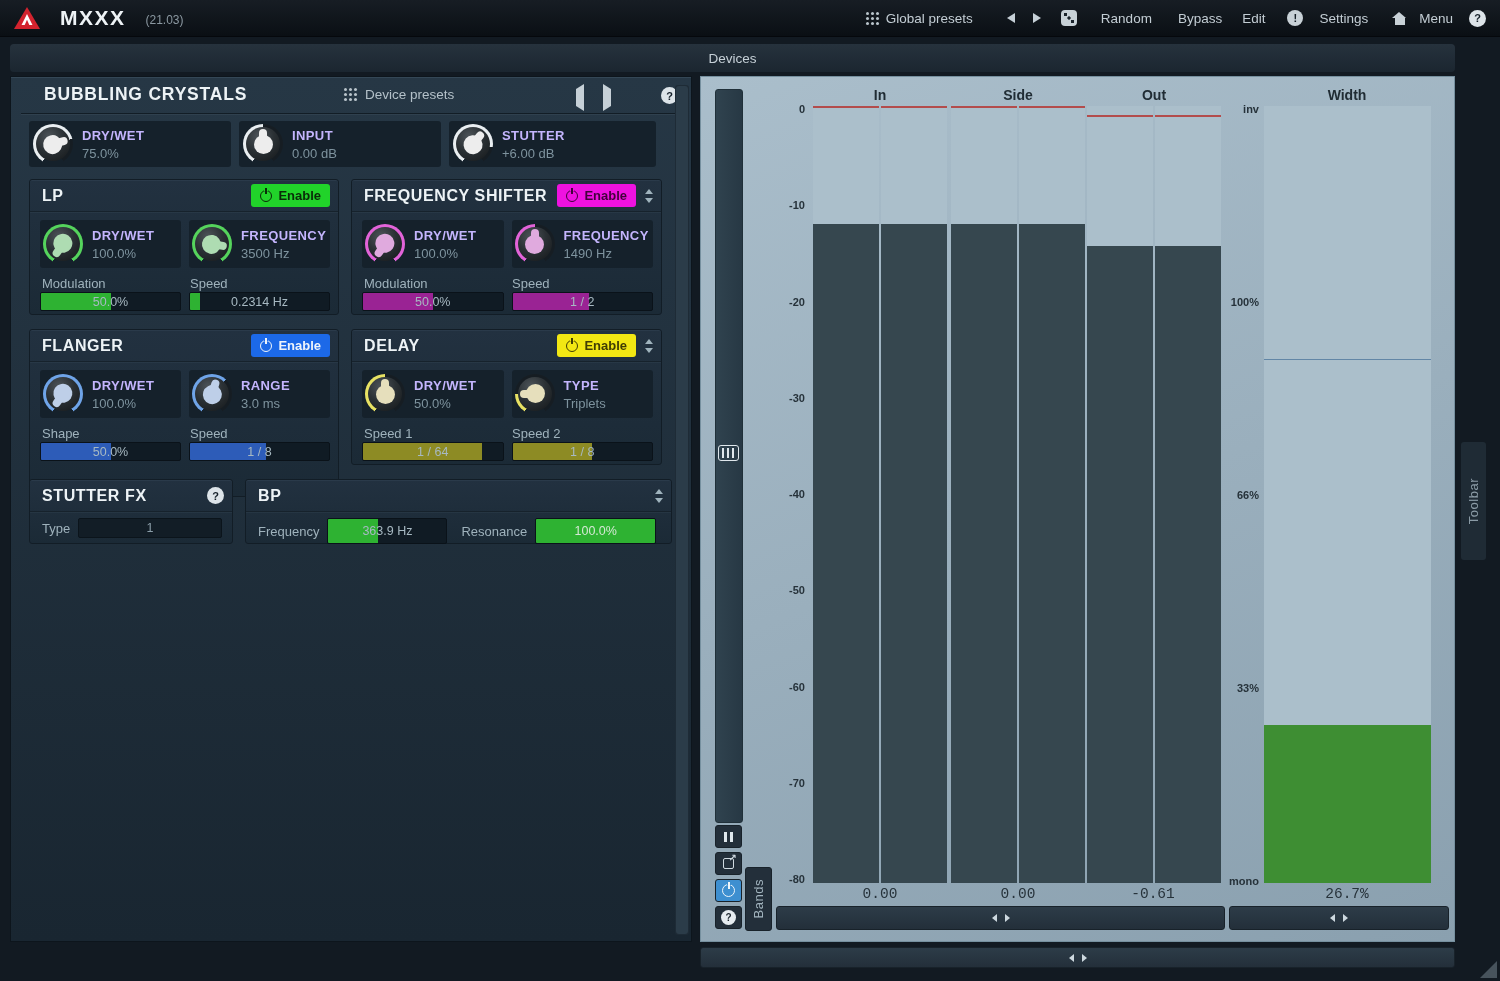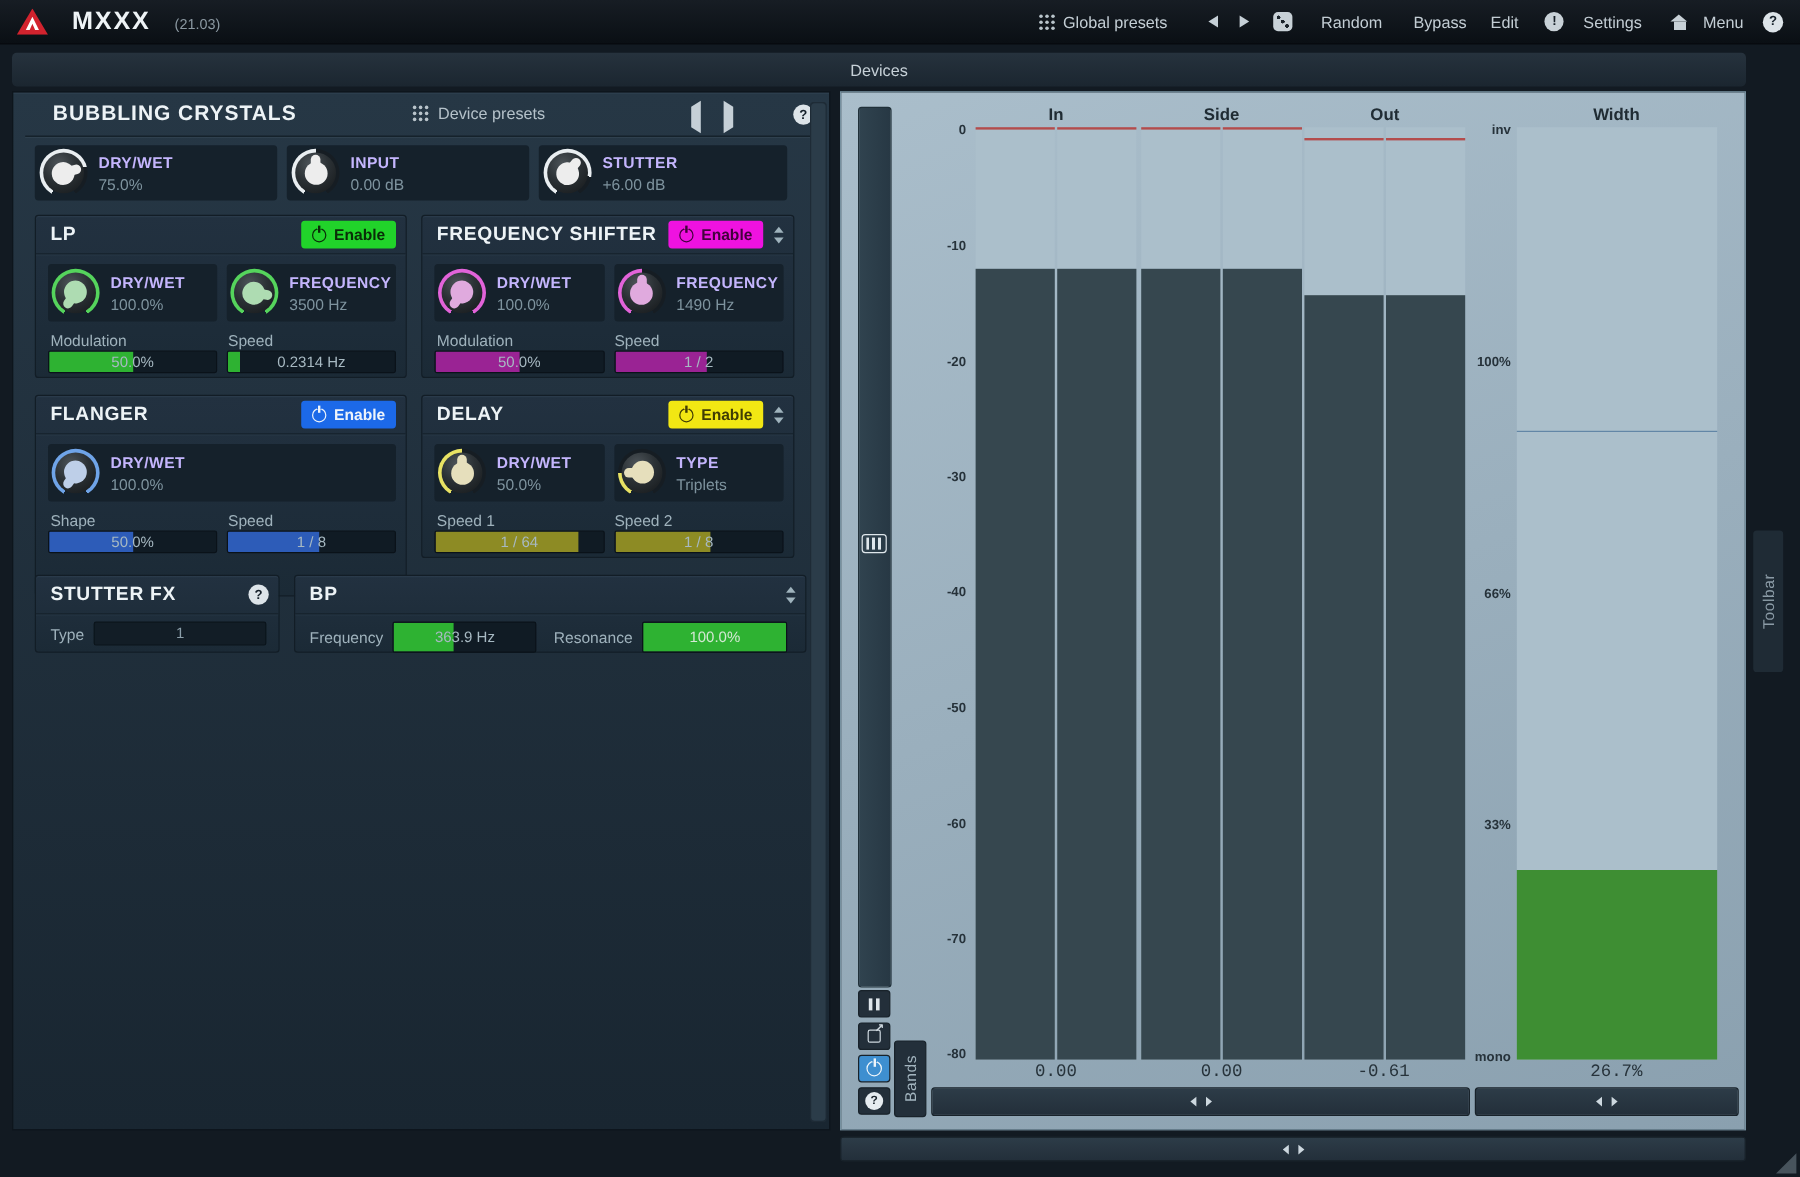--- a/index.html
+++ b/index.html
@@ -333,20 +333,29 @@
     <div class="krow">
       <div class="kblock" style="--ring: #6fa4e8; --center: #becfe8; --arc: 300deg; --rot: 215deg;">
         <div class="knob">
             <div class="kptr"></div>
           </div>
         <div class="ktxt">
             <div class="klabel">DRY/WET</div>
           <div class="kval">100.0%</div>
           </div>
       </div>
+      <div class="kblock" style="--ring: #6fa4e8; --center: #becfe8; --arc: 195deg; --rot: 18deg;">
+        <div class="knob">
+            <div class="kptr"></div>
+          </div>
+        <div class="ktxt">
+            <div class="klabel">RANGE</div>
+          <div class="kval">3.0 ms</div>
+          </div>
+      </div>
     </div>
     <div class="slabels">
       <span>Shape</span>
       <span>Speed</span>
     </div>
     <div class="srow">
       <div class="slider" style="--fill: 50%; --scol: #2d5cb8;">
         <i class="sfill"></i>
           <span class="sval">50.0%</span>
       </div>

